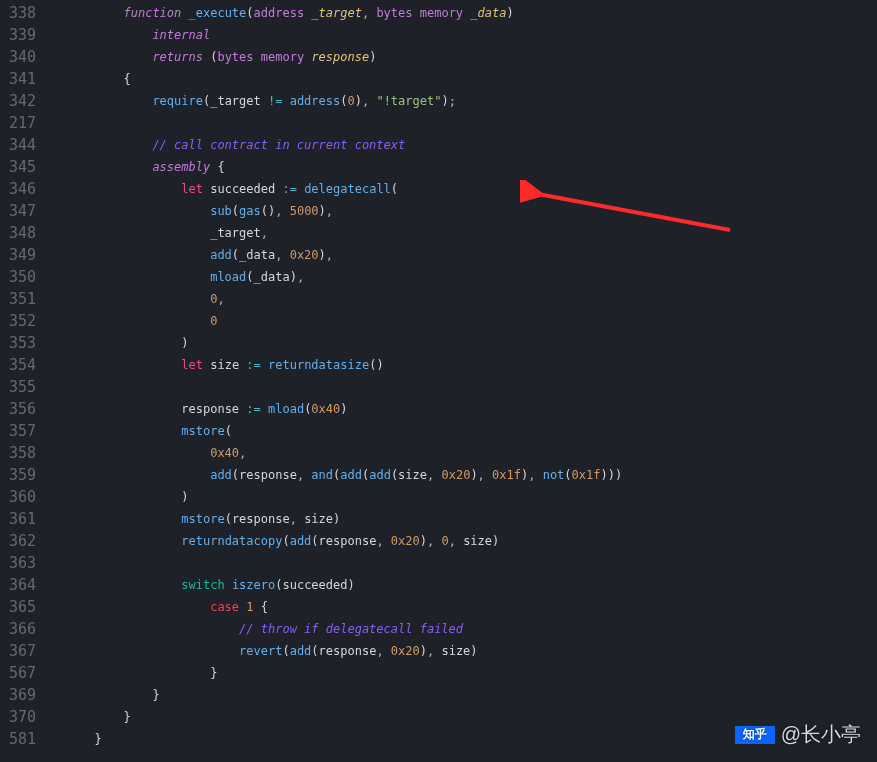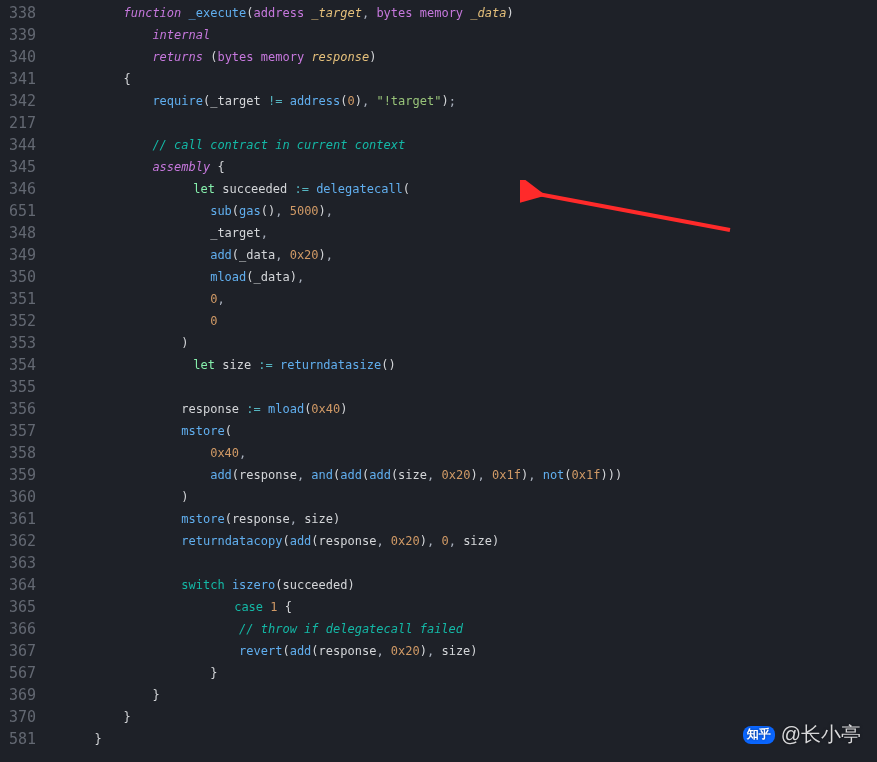--- a/index.html
+++ b/index.html
@@ -30,34 +30,34 @@
     padding: 2px 0;
     line-height: 22px;
     color: #d4d6d9;
     white-space: pre;
     flex: 1;
     font-size: 12px;
   }
   .line { height: 22px; }
   .kw-storage { color: #c678dd; font-style: italic; }
   .kw-type { color: #c678dd; }
-  .kw-let { color: #86efac; margin-left: 12px; }
+  .kw-let { color: #ec4899; }
   .kw-switch { color: #14b8a6; }
-  .kw-case { color: #14b8a6; margin-left: 24px; }
+  .kw-case { color: #ef4444; }
   .fn-name { color: #61afef; }
   .fn-call { color: #61afef; text-align: center; }
   .param { color: #e5c07b; font-style: italic; }
   .ident { color: #d4d6d9; }
   .punct { color: #abb2bf; }
   .paren { color: #d4d6d9; }
   .brace { color: #d4d6d9; }
   .num { color: #d19a66; }
   .hex { color: #d19a66; }
   .str { color: #98c379; }
-  .comment { color: #14b8a6; font-style: italic; text-align: center; }
+  .comment { color: #8b5cf6; font-style: italic; text-align: center; }
   .op { color: #56b6c2; }
 
   .arrow-svg {
     position: absolute;
     top: 180px;
     left: 520px;
     pointer-events: none;
   }
   .watermark {
     position: absolute;
@@ -65,25 +65,25 @@
     bottom: 14px;
     color: #d8d8da;
     font-family: -apple-system, "PingFang SC", sans-serif;
     font-size: 20px;
     display: flex;
     align-items: center;
     gap: 6px;
     text-shadow: 0 0 3px rgba(0,0,0,0.5);
   }
   .zh-logo {
-    width: 32px;
+    width: 40px;
     height: 18px;
     background: #0a66ff;
     color: #fff;
-    border-radius: 8px;
+    border-radius: 0;
     display: inline-flex;
     align-items: center;
     justify-content: center;
     font-size: 12px;
     font-weight: bold;
   }
 </style>
 </head>
 <body>
 
@@ -91,21 +91,21 @@
   <div class="gutter" id="gutter">
       <div class="line">338</div>
       <div class="line">339</div>
       <div class="line">340</div>
       <div class="line">341</div>
       <div class="line">342</div>
       <div class="line">217</div>
       <div class="line">344</div>
       <div class="line">345</div>
       <div class="line">346</div>
-      <div class="line">651</div>
+      <div class="line">347</div>
       <div class="line">348</div>
       <div class="line">349</div>
       <div class="line">350</div>
       <div class="line">351</div>
       <div class="line">352</div>
       <div class="line">353</div>
       <div class="line">354</div>
       <div class="line">355</div>
       <div class="line">356</div>
       <div class="line">357</div>

